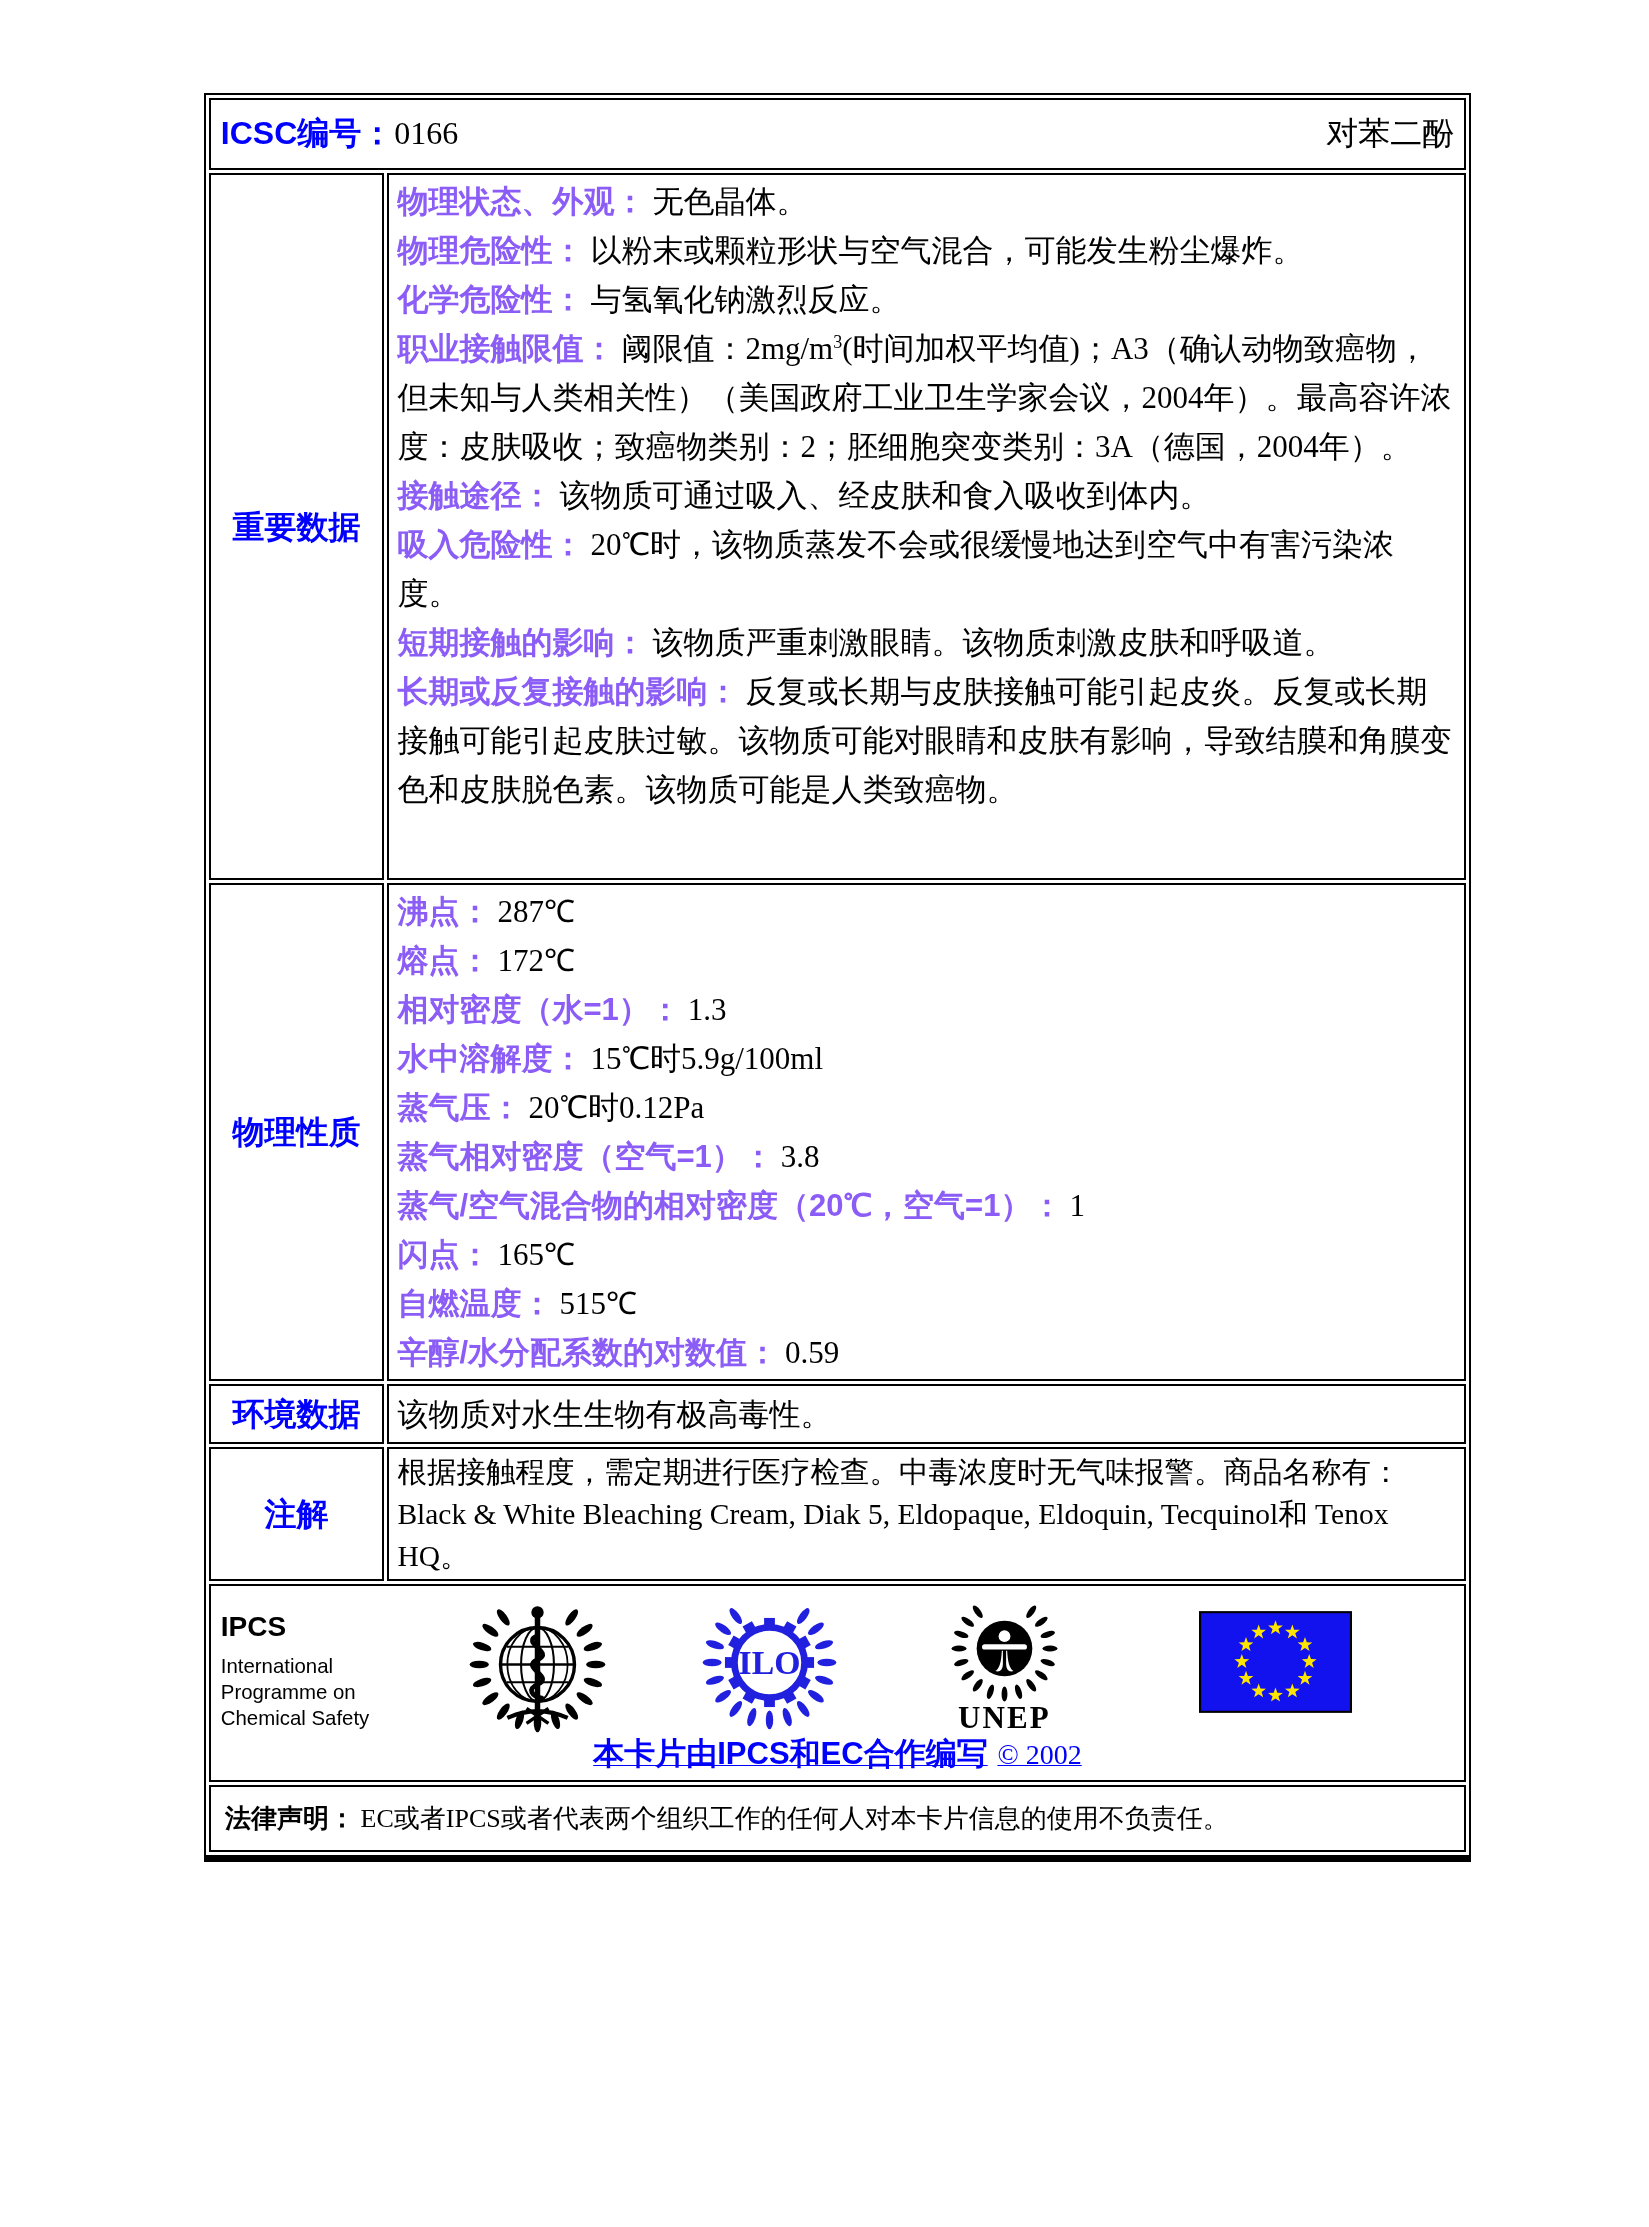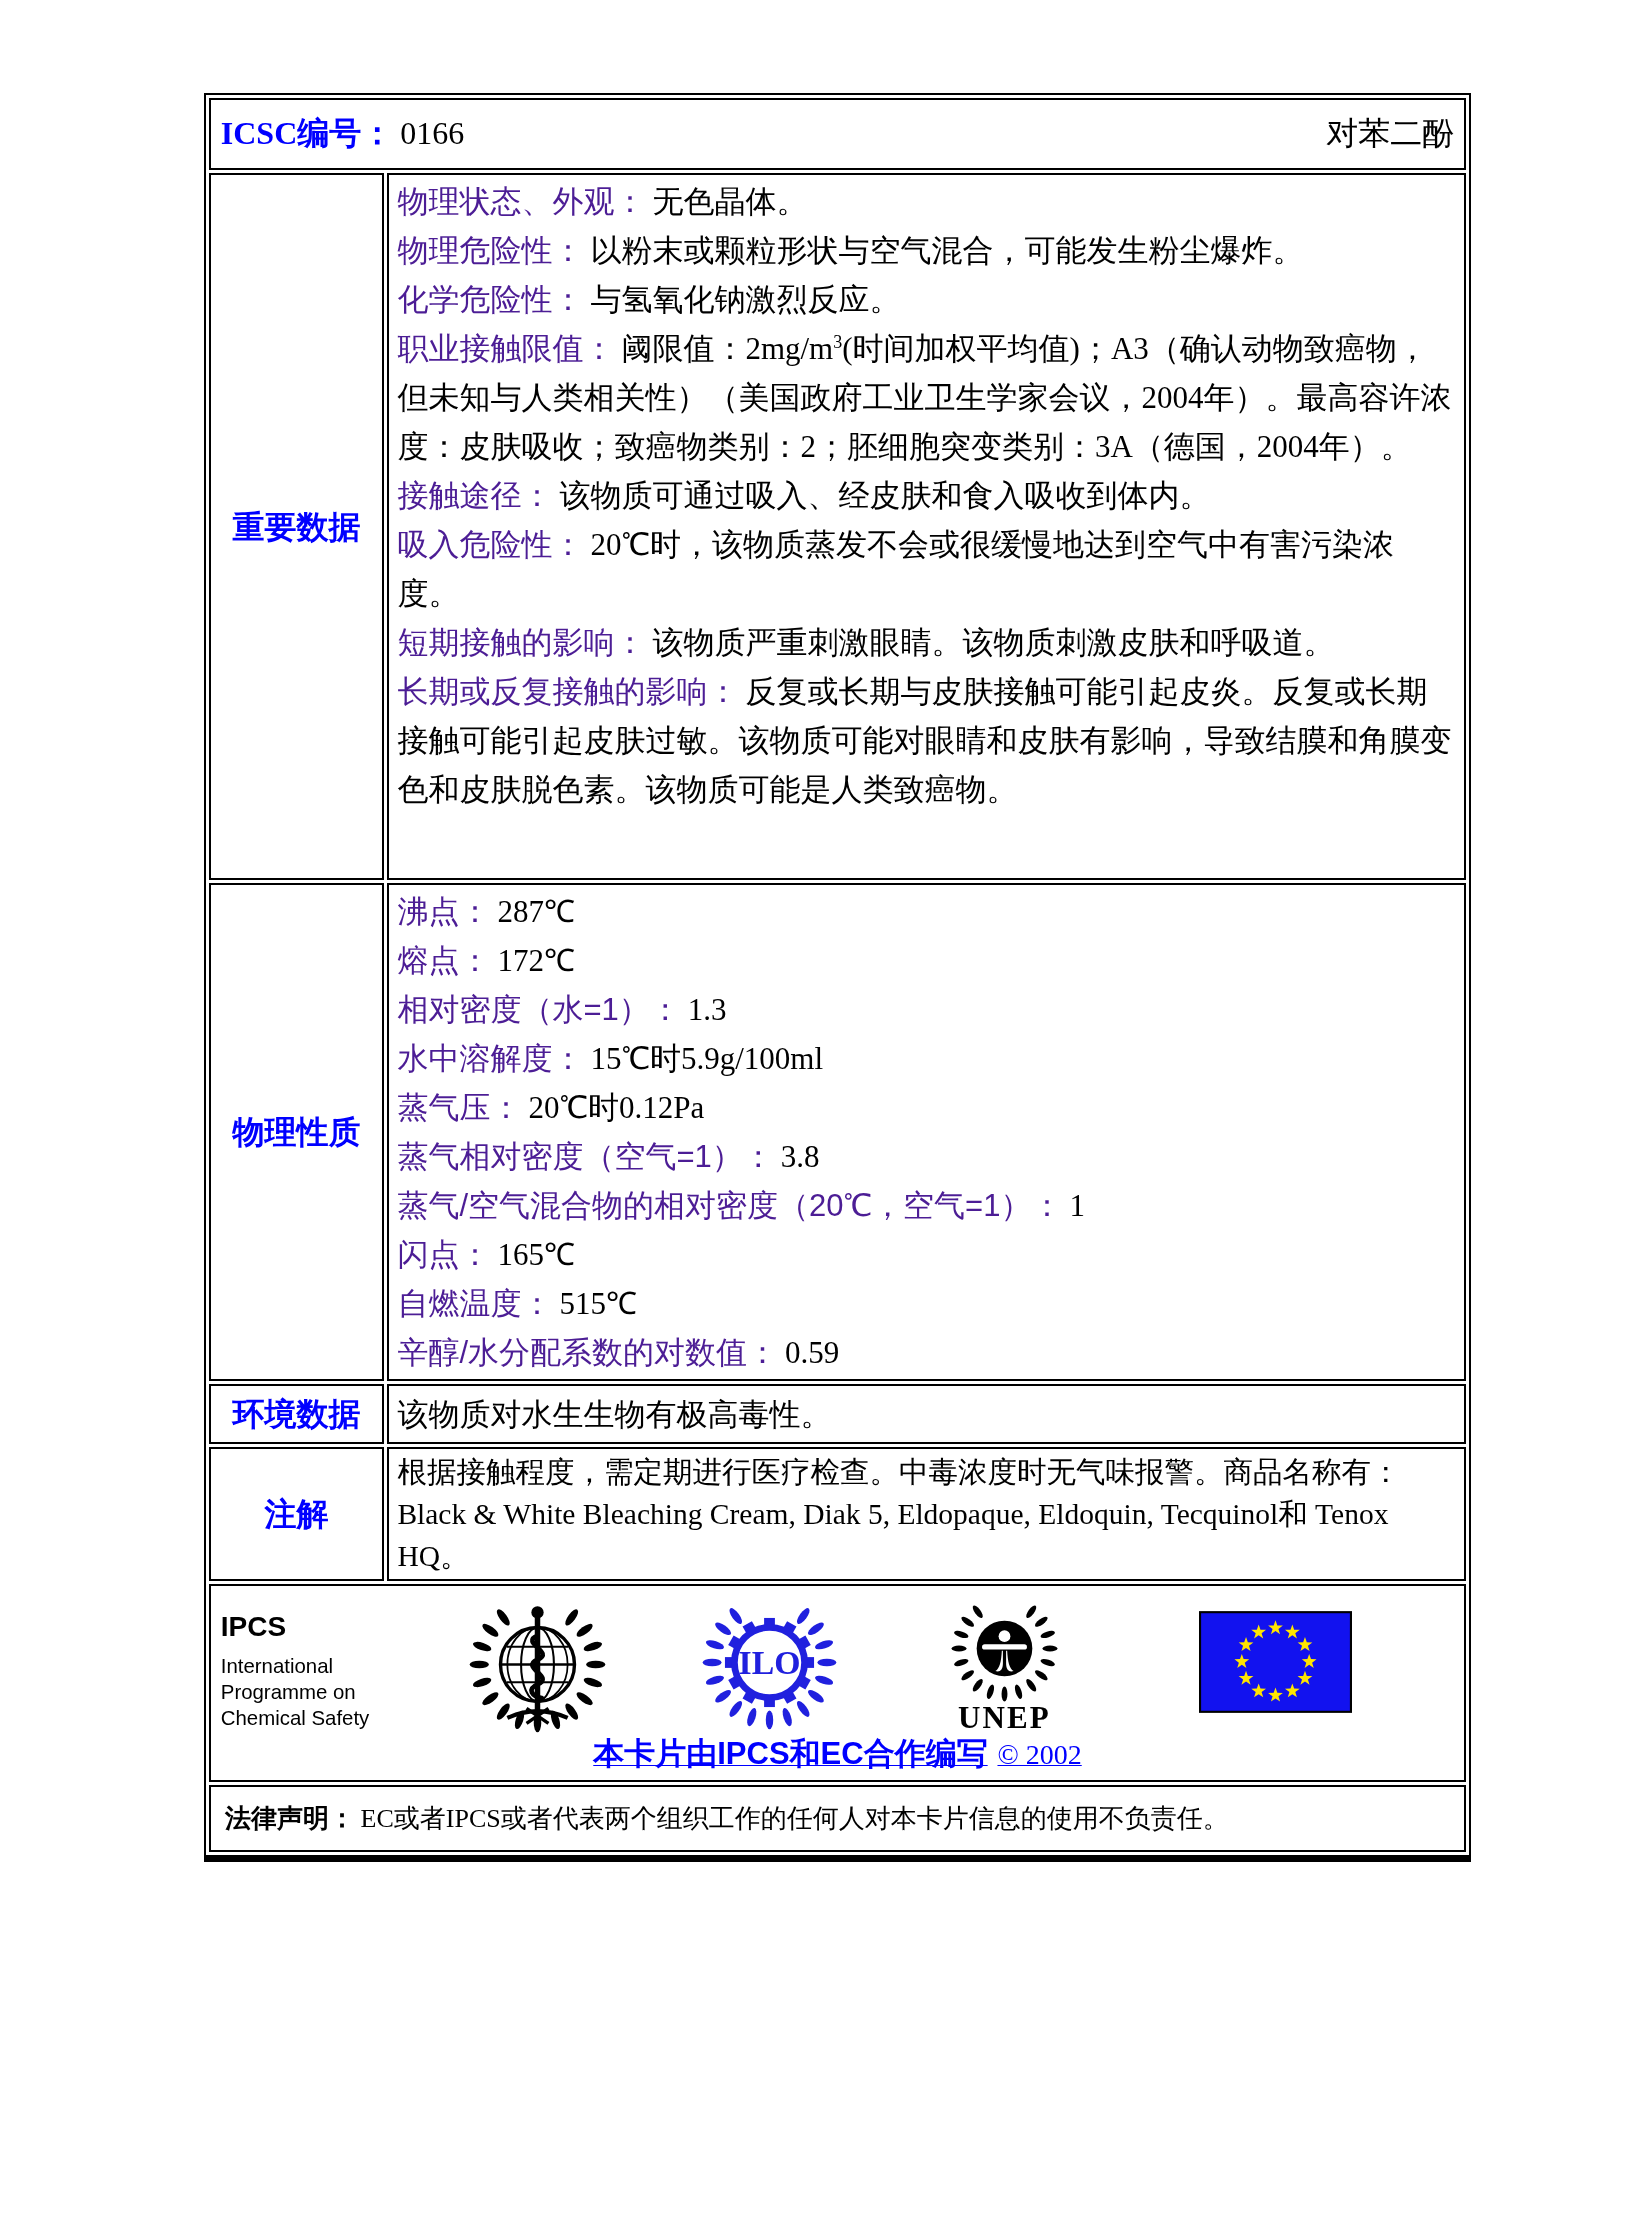--- a/index.html
+++ b/index.html
@@ -6,29 +6,29 @@
   .page{position:relative;width:1650px;height:2227px;background:#fff;overflow:hidden;
         font-family:"Liberation Serif",serif;color:#000;}
   .title{position:absolute;top:19.7px;left:0;width:100%;text-align:center;}
   .title span{display:inline-block;font-family:"Liberation Sans",sans-serif;font-weight:bold;
         font-size:51px;letter-spacing:5.6px;color:#f20d0d;transform:scaleX(1.08);transform-origin:center;}
   table.card{position:absolute;left:204px;top:93px;width:1267px;background:#fff;
         border-collapse:separate;border-spacing:3.5px;border:2.8px solid #000;border-bottom-width:7px;
         table-layout:fixed;}
   td{border:2.1px solid #000;background:#fff;box-sizing:border-box;padding:8px;}
   .header-cell{height:72px;vertical-align:middle;font-size:32px;padding:0 9.8px;}
-  .icsc-label{color:#0000ff;font-family:Liberation Serif, serif;font-weight:bold;margin-right:7px;}
+  .icsc-label{color:#0000ff;font-family:Liberation Sans, sans-serif;font-weight:bold;margin-right:1px;}
   .icsc-number{font-family:"Liberation Serif",serif;}
   .chem-name{float:right;font-family:"Liberation Serif",serif;}
   .label-cell{text-align:center;vertical-align:middle;color:#0000ff;font-size:32px;
         font-family:"Liberation Sans",sans-serif;font-weight:bold;line-height:1.25;}
   .content-cell{vertical-align:top;padding:2.1px 8.4px;font-size:31px;line-height:49px;}
   .content-cell.vmid{vertical-align:middle;}
   .entry{margin:0;}
-  .lbl{color:#4c1d95;font-family:"Liberation Sans",sans-serif;font-weight:normal;margin-right:7px;}
+  .lbl{color:#8b5cf6;font-family:"Liberation Sans",sans-serif;font-weight:bold;margin-right:7px;}
   sup.s3{font-size:18px;line-height:0;vertical-align:super;}
   .notes-cell{line-height:42px;font-size:29.5px;vertical-align:middle;}
   .logos-cell{height:198px;position:relative;}
   .ipcs-block{position:absolute;left:9.8px;top:25px;font-family:Liberation Sans, sans-serif;color:#000;}
   .ipcs-acronym{font-size:28px;font-weight:bold;margin-bottom:9.8px;}
   .ipcs-line{font-size:20.4px;line-height:26px;}
   .logo{position:absolute;}
   .who-logo{left:258px;top:9.8px;}
   .ilo-logo{left:491px;top:8.4px;}
   .unep-logo{left:734px;top:8.4px;width:119px;text-align:center;}

